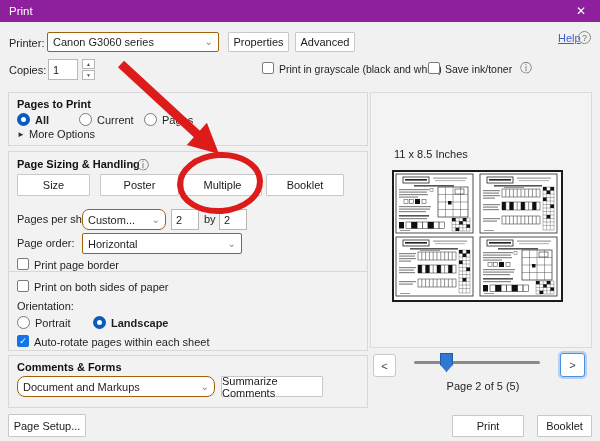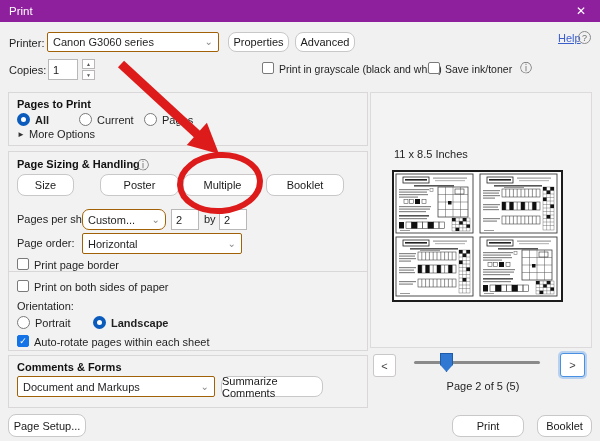--- a/index.html
+++ b/index.html
@@ -4,21 +4,21 @@
 <style>
   * { margin:0; padding:0; box-sizing:border-box; }
   html,body { width:600px; height:441px; font-family:"Liberation Sans", sans-serif; }
   .dialog { position:relative; width:600px; height:441px; background:#f2f1f1; overflow:hidden; font-size:11px; color:#1f1f1f; }
 
   
   .titlebar { position:absolute; left:0; top:0; width:600px; height:22px; background:#8e1f9d; color:#fff; display:flex; align-items:center; padding:0 9px; font-size:11.5px; }
   .titlebar .close { position:absolute; right:8px; top:0; height:22px; width:22px; display:flex; align-items:center; justify-content:center; color:#fff; font-size:12px; cursor:default; }
 
   
-  .btn { position:absolute; background:#fff; border:1px solid #c9c7c7; border-radius:8px; display:flex; align-items:center; justify-content:center; font-size:11px; color:#1a1a1a; }
+  .btn { position:absolute; background:#fff; border:1px solid #c9c7c7; border-radius:1px; display:flex; align-items:center; justify-content:center; font-size:11px; color:#1a1a1a; }
   .sel { position:absolute; background:#fff; border:1px solid #a16207; border-radius:2px; display:flex; align-items:center; justify-content:space-between; padding:0 5px; font-size:11px; }
   .sel .chev { color:#8a8a8a; font-size:10px; line-height:1; margin-left:4px; }
   .inp { position:absolute; background:#fff; border:1px solid #b9b7b7; font-size:11px; padding:0 4px; font-family:"Liberation Sans",sans-serif; color:#222; }
   .inp::placeholder { color:#9a9a9a; }
   .lbl { position:absolute; white-space:nowrap; }
   .bold { font-weight:bold; color:#111; }
   .sec { position:absolute; border:1px solid #d9d7d7; background:#f3f2f2; }
   .radio { position:absolute; width:13px; height:13px; border-radius:50%; background:#fff; border:1px solid #7a7a7a; }
   .radio.sel-on { border:4px solid #0b5bbd; }
   .cb { position:absolute; width:12px; height:12px; border:1px solid #7a7a7a; border-radius:2px; background:#fff; font-size:9px; line-height:11px; text-align:center; color:#fff; }
@@ -76,21 +76,21 @@
     <span class="radio" style="left:135px; top:20px;"></span>
     <span class="lbl" style="left:153px; top:21px;">Pages</span>
     <span class="lbl" style="left:8px; top:37px; font-size:8px; color:#333;">►</span>
     <span class="lbl" style="left:20px; top:35px;">More Options</span>
   </div>
 
   <div class="sec" style="left:8px; top:151px; width:360px; height:200px;">
     <span class="lbl bold" style="left:8px; top:6px;">Page Sizing &amp; Handling</span>
     <span class="lbl info" style="left:128px; top:5px;">ⓘ</span>
 
-    <div class="btn" style="left:8px; top:22px; width:57px; height:22px;">Size</div>
+    <div class="btn" style="left:8px; top:22px; width:73px; height:22px;">Size</div>
     <div class="btn" style="left:91px; top:22px; width:79px; height:22px;">Poster</div>
     <div class="btn" style="left:174px; top:22px; width:79px; height:22px;">Multiple</div>
     <div class="btn" style="left:257px; top:22px; width:78px; height:22px;">Booklet</div>
 
     <span class="lbl" style="left:8px; top:61px;">Pages per sheet:</span>
     <div class="sel" style="left:73px; top:57px; width:84px; height:21px;border-radius:7px;">
       <span>Custom...</span>
       <span class="chev">⌄</span>
     </div>
     <input class="inp" style="left: 162px; top: 57px; width: 28px; height: 21px;" value="2">
@@ -116,21 +116,21 @@
     <span class="lbl" style="left:26px; top:165px;">Portrait</span>
     <span class="radio sel-on" style="left:84px; top:164px;"></span>
     <span class="lbl" style="left:102px; top:165px; font-weight:bold;">Landscape</span>
 
     <span class="cb on" style="left:8px; top:183px;">✓</span>
     <span class="lbl" style="left:25px; top:184px;">Auto-rotate pages within each sheet</span>
   </div>
 
   <div class="sec" style="left:8px; top:355px; width:360px; height:53px;">
     <span class="lbl bold" style="left:8px; top:5px;">Comments &amp; Forms</span>
-    <div class="sel" style="left:8px; top:20px; width:198px; height:21px;">
+    <div class="sel" style="left:8px; top:20px; width:198px; height:21px;border-radius:8px;">
       <span>Document and Markups</span>
       <span class="chev">⌄</span>
     </div>
     <div class="btn" style="left:212px; top:20px; width:102px; height:21px;">Summarize Comments</div>
   </div>
 
   <div class="preview-panel"></div>
   <span class="lbl" style="left:394px; top:148px;">11 x 8.5 Inches</span>
 
   <div class="preview-frame">

